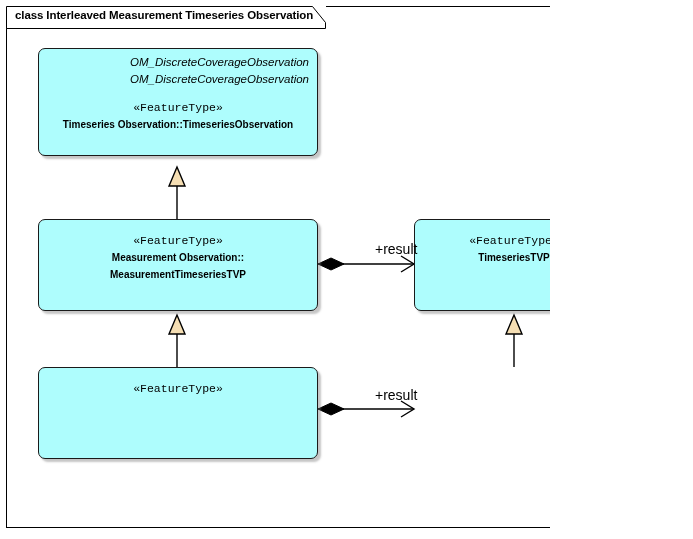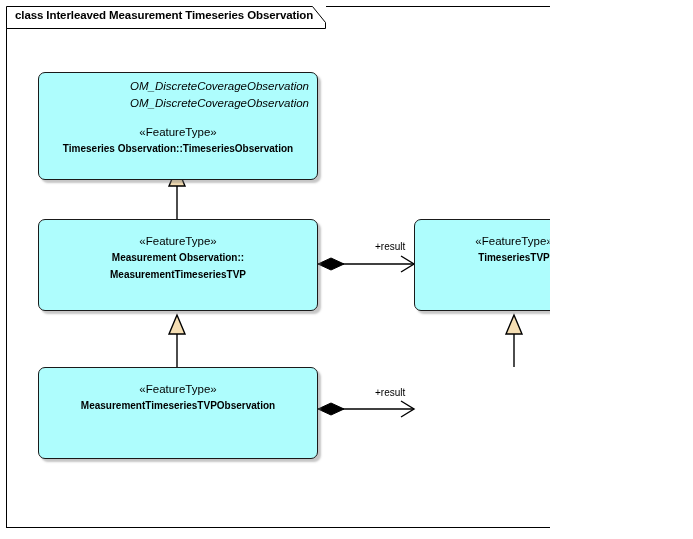--- a/index.html
+++ b/index.html
@@ -82,20 +82,21 @@
     text-align: right;
     padding-right: 8px;
     line-height: 17px;
     white-space: nowrap;
   }
 
   .stereotype {
     font-size: 11.5px;
     line-height: 16px;
     white-space: nowrap;
+    font-family: Liberation Mono, monospace;
   }
 
   .class-name {
     font-size: 10px;
     font-weight: bold;
     line-height: 17px;
     white-space: nowrap;
   }
 
   
@@ -104,21 +105,21 @@
     left: 0;
     top: 0;
     width: 693px;
     height: 539px;
     z-index: 2;
     pointer-events: none;
   }
 
   .edge-label {
     position: absolute;
-    font-size: 10px;
+    font-size: 14px;
     color: #000000;
     white-space: nowrap;
     z-index: 5;
   }
 </style>
 </head>
 <body>
 
 <div id="canvas">
 
@@ -158,21 +159,21 @@
     <g>
       <line x1="318" y1="409" x2="414" y2="409" stroke="#000000" stroke-width="1.4"></line>
       <polygon points="318,409 331,403 344,409 331,415" fill="#000000" stroke="#000000" stroke-width="1"></polygon>
       <polyline points="401,401 414,409 401,417" fill="none" stroke="#000000" stroke-width="1.4"></polyline>
     </g>
   </svg>
 
   <div class="edge-label" style="left:375px; top:241px;">+result</div>
   <div class="edge-label" style="left:375px; top:387px;">+result</div>
 
-  <div class="uml-class" style="left:38px; top:72px; width:280px; height:108px;">
+  <div class="uml-class" style="left:38px; top:48px; width:280px; height:108px;">
     <div class="class-inner" style="top:5px;">
       <div class="attr-line">OM_DiscreteCoverageObservation</div>
       <div class="attr-line">OM_DiscreteCoverageObservation</div>
     </div>
     <div class="class-inner" style="top:51px;">
       <div class="stereotype">«FeatureType»</div>
       <div class="class-name">Timeseries Observation::TimeseriesObservation</div>
     </div>
   </div>
 
@@ -187,18 +188,17 @@
   <div class="uml-class" style="left:414px; top:219px; width:200px; height:92px;">
     <div class="class-inner" style="top:13px;">
       <div class="stereotype">«FeatureType»</div>
       <div class="class-name">TimeseriesTVP</div>
     </div>
   </div>
 
   <div class="uml-class" style="left:38px; top:367px; width:280px; height:92px;">
     <div class="class-inner" style="top:13px;">
       <div class="stereotype">«FeatureType»</div>
-      <div class="class-name">MeasurementTimeseriesTVPObservation</div>
     </div>
   </div>
 
 
 </div>
 
 </body></html>

